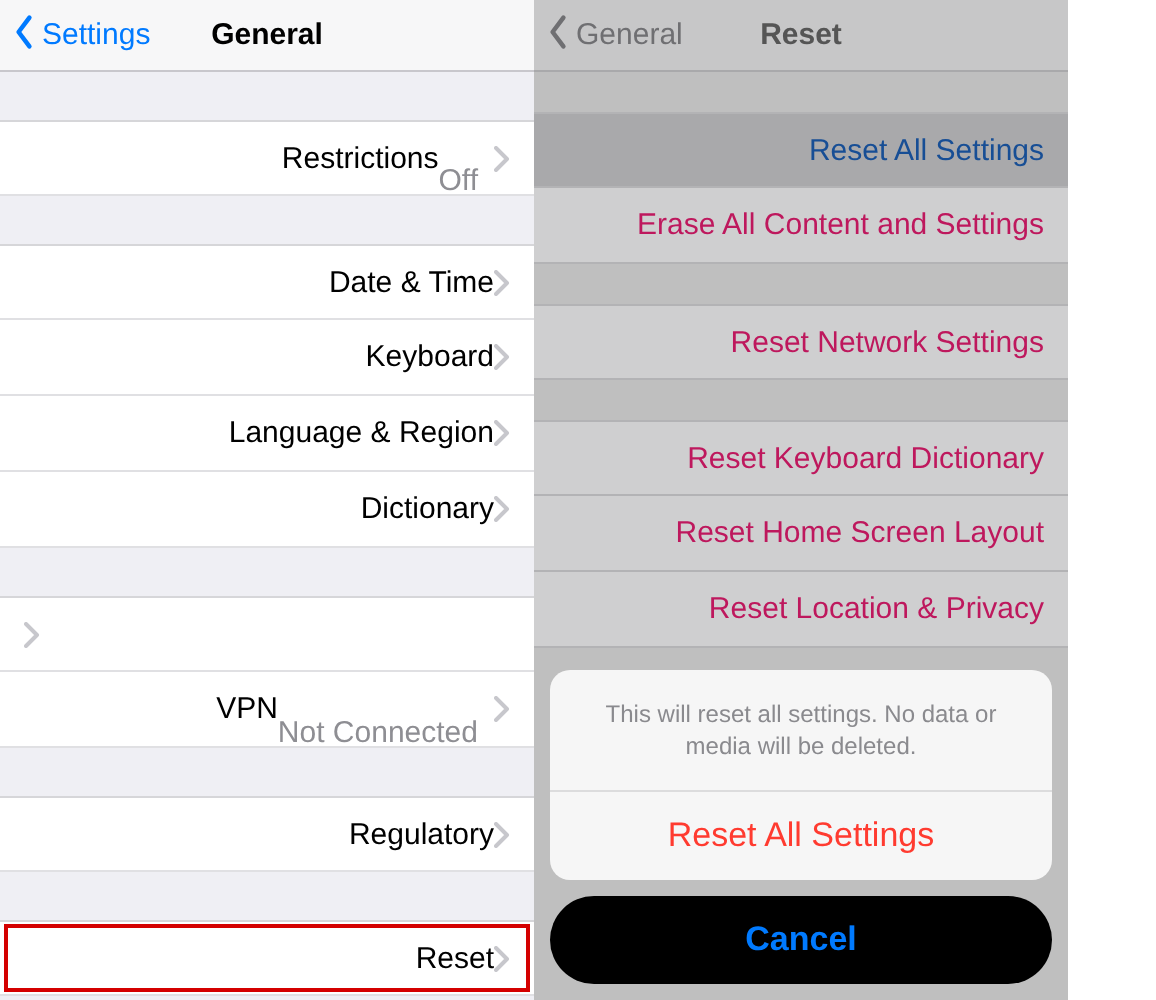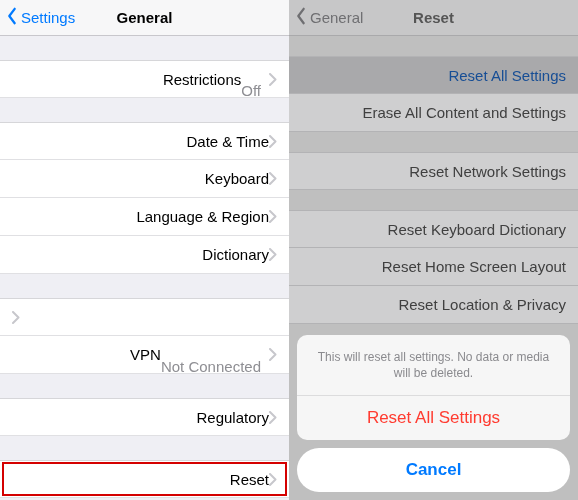--- a/index.html
+++ b/index.html
@@ -5,21 +5,21 @@
   * { box-sizing: border-box; margin: 0; padding: 0; }
   body {
     font-family: -apple-system, "Helvetica Neue", Helvetica, Arial, sans-serif;
     font-size: 15px;
     background: #fff;
     width: 578px;
     height: 500px;
     overflow: hidden;
     display: flex;
   }
-  .pane { width: 289px; height: 500px; position: relative; }
+  .pane { width: 267px; height: 500px; position: relative; }
   .pane-left { background: #efeff4; }
   .pane-right { background: #bfbfbf; }
 
   
   .navbar {
     height: 36px;
     background: #f7f7f8;
     border-bottom: 1px solid #c8c7cc;
     position: relative;
     display: flex;
@@ -58,21 +58,21 @@
   .group .cell:first-child { border-top: 1px solid #d6d6d9; }
   .cell-label { flex: 1; color: #000; font-size: 15px; text-align: right; }
   .cell-value { color: #8e8e93; font-size: 15px; margin-right: 8px; margin-top: 23px; }
   .cell-chevron svg { width: 8px; height: 13px; display: block; }
   .highlight { outline: 2px solid #d40000; outline-offset: -4px; }
 
   
   .pane-right .group { margin-top: 20px; }
   .pane-right .cell { background: #cfcfd0; border-bottom-color: #b3b3b5; height: 38px; }
   .pane-right .group .cell:first-child { border-top-color: #b3b3b5; }
-  .pane-right .cell-label { color: #404040; }
+  .pane-right .cell-label { color: #be185d; }
   .pane-right .cell.active { background: #a9a9ab; }
   .pane-right .cell.active .cell-label { color: #174e95; }
 
   
   .sheet-container {
     position: absolute;
     bottom: 8px;
     left: 8px;
     right: 8px;
   }
@@ -92,21 +92,21 @@
   }
   .sheet-btn {
     height: 44px;
     display: flex;
     align-items: center;
     justify-content: center;
     font-size: 17px;
     cursor: pointer;
   }
   .sheet-btn.destructive { color: #ff3b30; }
-  .sheet-btn.cancel { color: #007aff; font-weight: 600; background: #ffffff; border-radius: 22px; }
+  .sheet-btn.cancel { color: #007aff; font-weight: 600; background: #000000; border-radius: 22px; }
 
 </style>
 </head>
 <body>
 
 <div class="pane pane-left">
   <div class="navbar">
     <div class="navbar-back">
       <span>
         <svg viewBox="0 0 12 20" fill="none">

